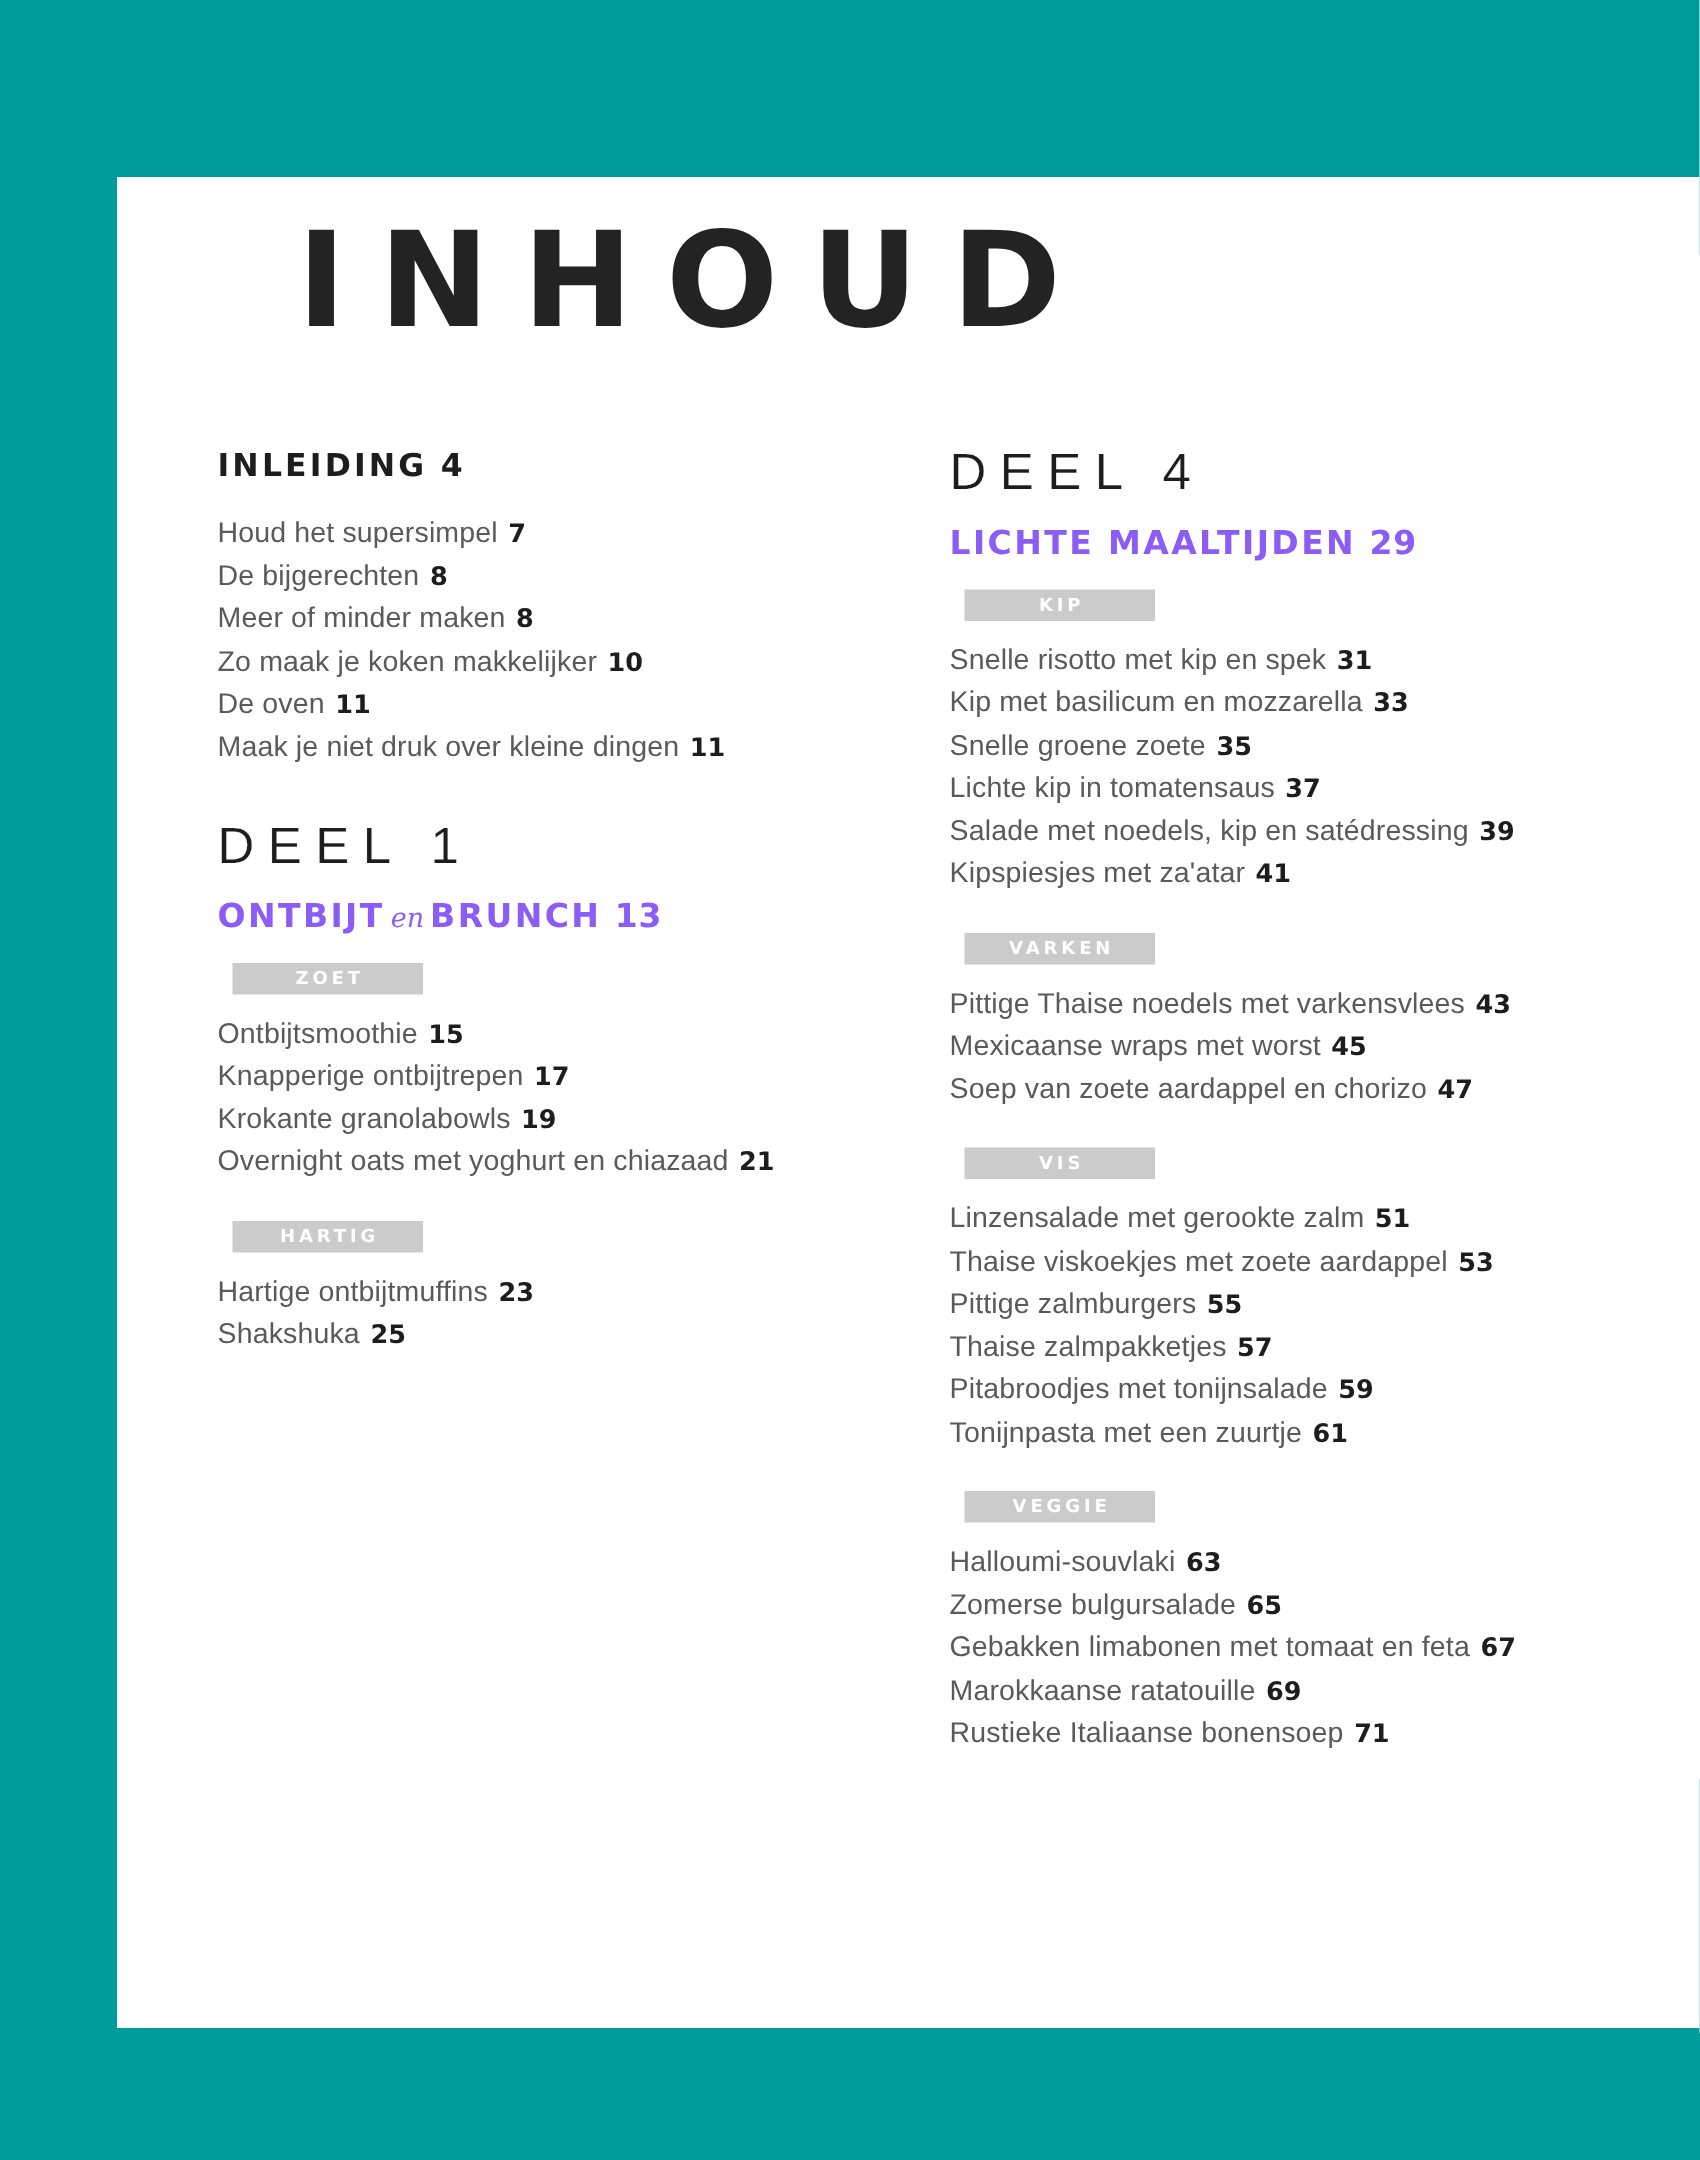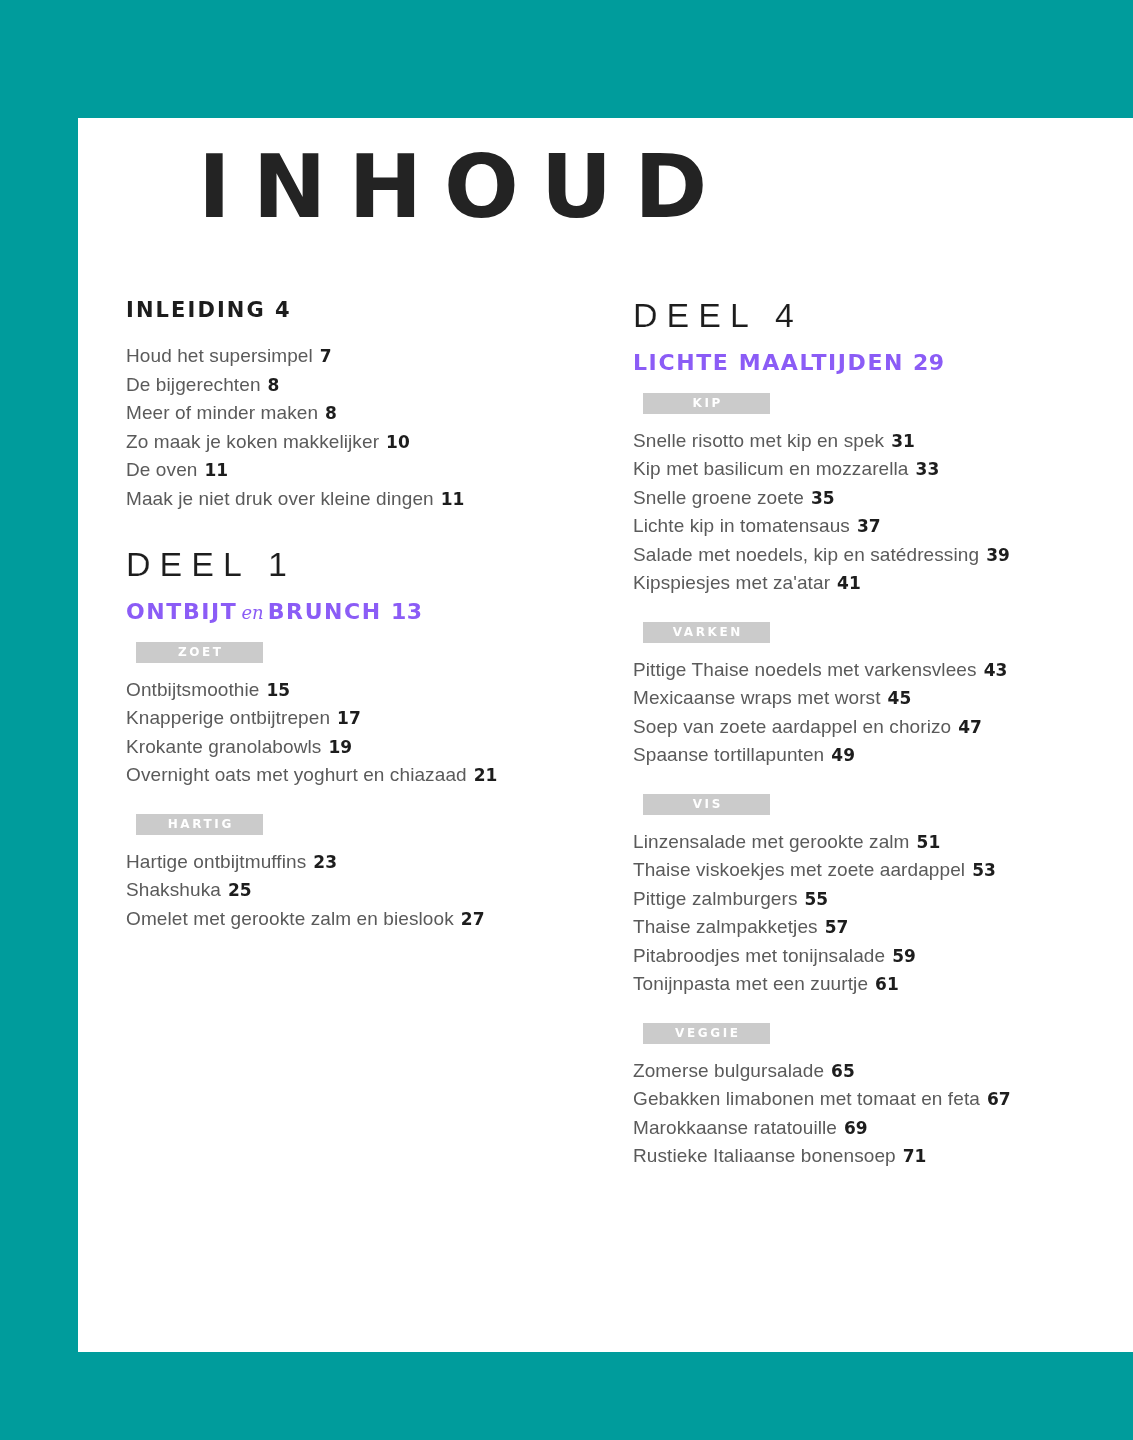--- a/index.html
+++ b/index.html
@@ -46,21 +46,21 @@
     left: 0;
     top: 180px;
     width: 1055px;
     display: flex;
   }
   .col {
     box-sizing: border-box;
   }
   .col-left {
     width: 460px;
-    padding-left: 48px;
+    padding-left: 67px;
   }
   .col-right {
     width: 595px;
     padding-left: 95px;
   }
 
   
   .sec-head {
     font-family: "DejaVu Sans", sans-serif;
     font-weight: 700;
@@ -196,21 +196,20 @@
         </ul>
       </div>
 
       <div class="gap-after-list"></div>
 
       <div class="group">
         <div class="badge">HARTIG</div>
         <ul class="entries">
           <li class="entry"><span>Hartige ontbijtmuffins</span><span class="num">23</span></li>
           <li class="entry"><span>Shakshuka</span><span class="num">25</span></li>
-          <li class="entry"><span>Omelet met gerookte zalm en bieslook</span><span class="num">27</span></li>
         </ul>
       </div>
 
     </div>
 
     <div class="col col-right">
 
       <div class="deel-label">DEEL 4</div>
       <div class="deel-sub">
         <span>LICHTE MAALTIJDEN</span><span class="num">29</span>
@@ -229,21 +228,20 @@
       </div>
 
       <div class="gap-after-list"></div>
 
       <div class="group">
         <div class="badge">VARKEN</div>
         <ul class="entries">
           <li class="entry"><span>Pittige Thaise noedels met varkensvlees</span><span class="num">43</span></li>
           <li class="entry"><span>Mexicaanse wraps met worst</span><span class="num">45</span></li>
           <li class="entry"><span>Soep van zoete aardappel en chorizo</span><span class="num">47</span></li>
-          <li class="entry"><span>Spaanse tortillapunten</span><span class="num">49</span></li>
         </ul>
       </div>
 
       <div class="gap-after-list"></div>
 
       <div class="group">
         <div class="badge">VIS</div>
         <ul class="entries">
           <li class="entry"><span>Linzensalade met gerookte zalm</span><span class="num">51</span></li>
           <li class="entry"><span>Thaise viskoekjes met zoete aardappel</span><span class="num">53</span></li>
@@ -252,20 +250,21 @@
           <li class="entry"><span>Pitabroodjes met tonijnsalade</span><span class="num">59</span></li>
           <li class="entry"><span>Tonijnpasta met een zuurtje</span><span class="num">61</span></li>
         </ul>
       </div>
 
       <div class="gap-after-list"></div>
 
       <div class="group">
         <div class="badge">VEGGIE</div>
         <ul class="entries">
+          <li class="entry"><span>Halloumi-souvlaki</span><span class="num">63</span></li>
           <li class="entry"><span>Zomerse bulgursalade</span><span class="num">65</span></li>
           <li class="entry"><span>Gebakken limabonen met tomaat en feta</span><span class="num">67</span></li>
           <li class="entry"><span>Marokkaanse ratatouille</span><span class="num">69</span></li>
           <li class="entry"><span>Rustieke Italiaanse bonensoep</span><span class="num">71</span></li>
         </ul>
       </div>
 
     </div>
   </div>
 </div>

